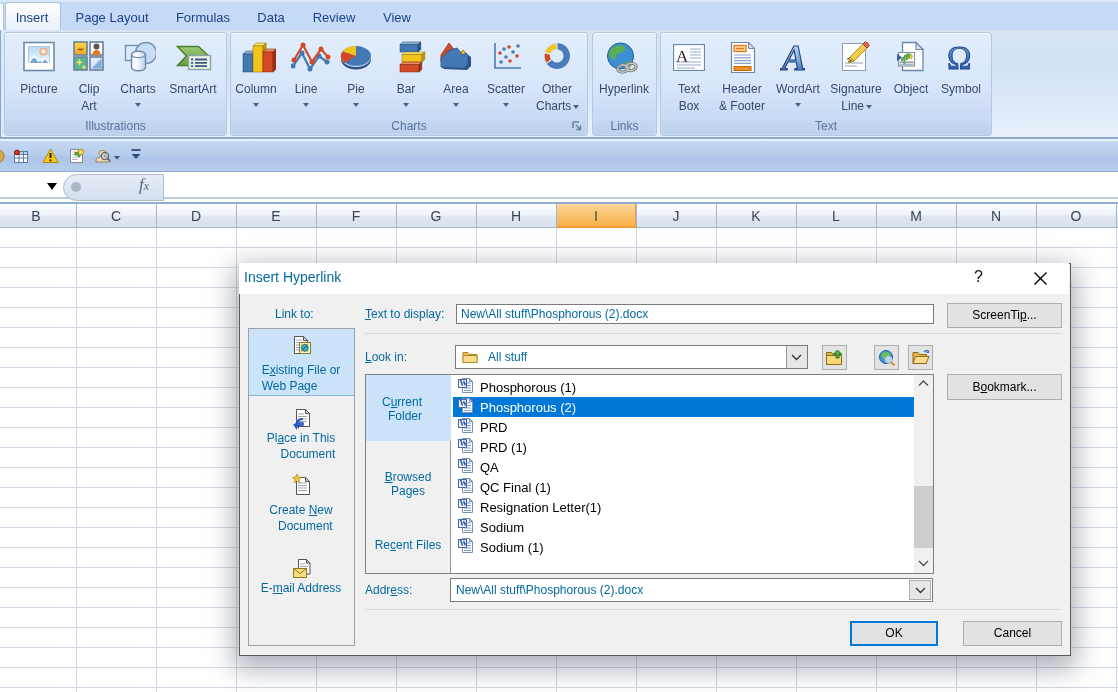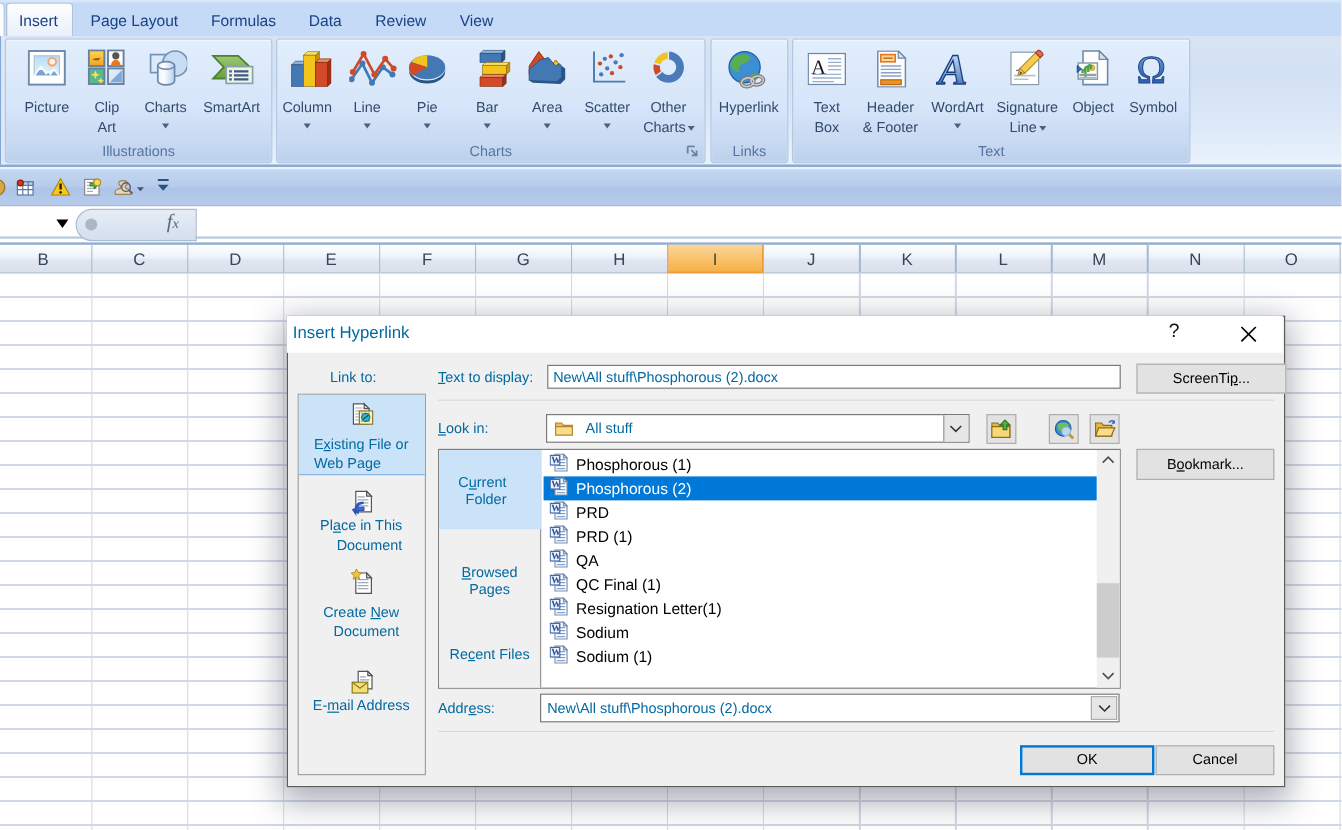--- a/index.html
+++ b/index.html
@@ -449,21 +449,21 @@
     <g stroke="#9aa7b8" stroke-width="1">
           <path d="M9 6 h5 M9 8.5 h8"></path>
         </g>
     <rect x="2.5" y="10.5" width="13" height="9" fill="#f3df77" stroke="#907820"></rect>
     <path d="M2.5 10.5 l6.5 5 6.5 -5" fill="none" stroke="#907820"></path>
   </svg>
 
   <div class="abs dtext" style="left:126px;top:44px"><u>T</u>ext to display:</div>
   <div class="abs" style="left:217px;top:41px;width:478px;height:20px;background:#fff;border:1px solid #7a7a7a"></div>
   <div class="abs dtext" style="left:222px;top:44px">New\All stuff\Phosphorous (2).docx</div>
-  <div class="btn" style="left:708px;top:40px;width:125px;height:25px;line-height:23px">ScreenTi<u>p</u>...</div>
+  <div class="btn" style="left:708px;top:40px;width:115px;height:25px;line-height:23px">ScreenTi<u>p</u>...</div>
   <div class="abs" style="left:126px;top:70px;width:697px;height:1px;background:#dadada"></div>
 
   <div class="abs dtext" style="left:126px;top:87px"><u>L</u>ook in:</div>
   <div class="abs" style="left:216px;top:82px;width:353px;height:24px;background:#fff;border:1px solid #7a7a7a"></div>
   <div class="abs" style="left:547px;top:83px;width:21px;height:22px;background:#e6e6e6;border-left:1px solid #999"></div>
   <svg class="abs" style="left:552px;top:91px" width="11" height="7" viewBox="0 0 11 7">
         <path d="M1 1 L5.5 5.5 L10 1" fill="none" stroke="#333" stroke-width="1.3"></path>
       </svg>
   <div class="abs dtext" style="left:249px;top:87px">All stuff</div>
   <div class="btn" style="left:583px;top:82px;width:25px;height:25px"></div>
@@ -549,16 +549,16 @@
 
   <div class="abs dtext" style="left:126px;top:320px">Addr<u>e</u>ss:</div>
   <div class="abs" style="left:211px;top:315px;width:483px;height:24px;background:#fff;border:1px solid #7a7a7a"></div>
   <div class="abs dtext" style="left:217px;top:320px">New\All stuff\Phosphorous (2).docx</div>
   <div class="abs" style="left:670px;top:317px;width:22px;height:20px;background:#e6e6e6;border:1px solid #adadad"></div>
   <svg class="abs" style="left:676px;top:324px" width="11" height="7" viewBox="0 0 11 7">
         <path d="M1 1 L5.5 5.5 L10 1" fill="none" stroke="#333" stroke-width="1.3"></path>
       </svg>
   <div class="abs" style="left:126px;top:346px;width:697px;height:1px;background:#dadada"></div>
 
-  <div class="btn" style="left:611px;top:358px;width:112px;height:25px;line-height:21px;border:2px solid #0078d7">OK</div>
+  <div class="btn" style="left:611px;top:358px;width:88px;height:25px;line-height:21px;border:2px solid #0078d7">OK</div>
   <div class="btn" style="left:724px;top:358px;width:99px;height:25px;line-height:23px">Cancel</div>
 </div>
   </div>
 
 </body></html>

